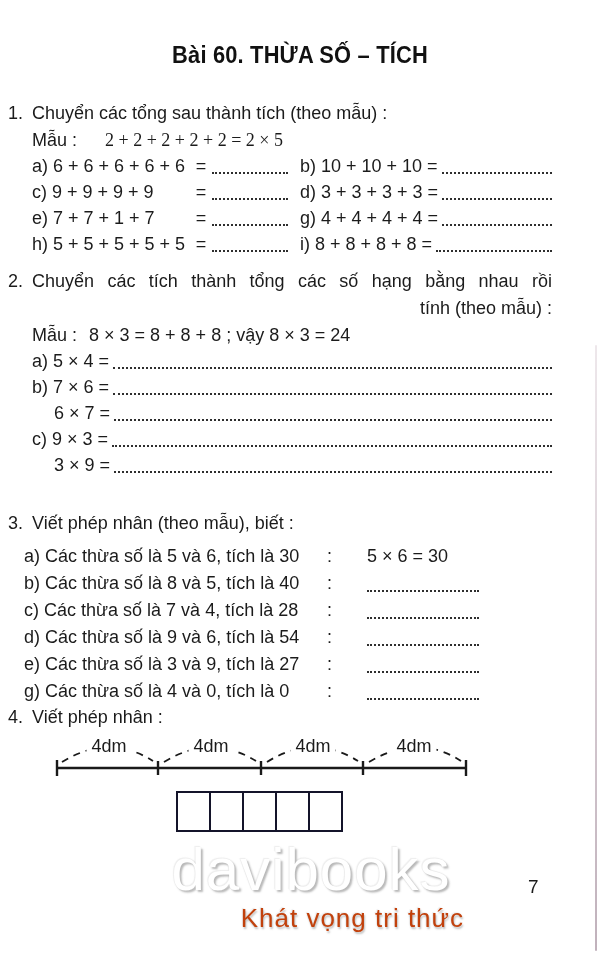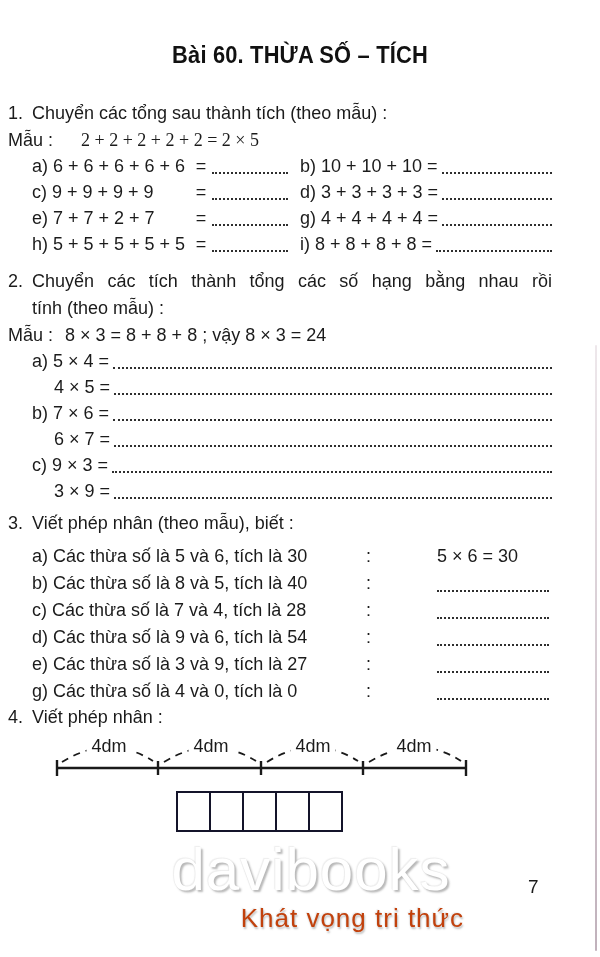--- a/index.html
+++ b/index.html
@@ -12,37 +12,37 @@
   .title {
     position:absolute; top:42px; left:0; right:0; text-align:center;
     font-size:23px; font-weight:bold; letter-spacing:.2px;
     transform:scaleX(.95); color:#111;
   }
   .section { position:absolute; left:8px; width:544px; font-size:18px; }
   .s-head { display:flex; line-height:27px; }
   .s-num { flex:none; width:24px; }
   .s-text { flex:1; }
   .justify { text-align:justify; text-align-last:justify; }
-  .ex-line { display:flex; line-height:26px; }
+  .ex-line { display:flex; line-height:26px; margin-left:24px; }
   .ex-label { flex:none; }
   .gap28 { margin-left:28px;font-family:Liberation Serif, serif; } .gap10 { margin-left:12px; }
 
   .s1row { display:flex; align-items:flex-end; line-height:26px; margin-left:24px; }
   .lsum { flex:none; width:158px; white-space:nowrap; }
   .eq   { flex:none; width:22px; text-align:center; }
   .dots { display:inline-block; border-bottom:2px dotted #2e2e2e; height:4px; margin-bottom:5px; }
   .d1   { flex:none; width:76px; }
   .dflex{ flex:1; margin-left:4px; }
   .rsum { flex:none; white-space:nowrap; margin-left:12px; }
 
   .s2line { display:flex; align-items:flex-end; line-height:26px; margin-left:24px; }
   .s2line.ind { margin-left:46px; }
   .s2label { flex:none; white-space:nowrap; }
 
-  .s3row { display:flex; align-items:flex-end; line-height:27px; margin-left:24px;gap:31px; }
+  .s3row { display:flex; align-items:flex-end; line-height:27px; margin-left:16px; }
   .s3text { flex:none; width:303px; white-space:nowrap; }
   .s3colon { flex:none; width:12px; }
   .s3ans { flex:none; margin-left:28px; white-space:nowrap; }
   .s3dots { flex:none; width:112px; margin-left:28px; }
   .mt6 { margin-top:6px; }
 
   .diagram-svg { position:absolute; left:40px; top:731px; }
   .seg-label {
     position:absolute; top:736px; font-size:18px; background:#ffffff;
     padding:0 5px; transform:translateX(-50%); color:#1b1b1b;
@@ -92,53 +92,49 @@
       <span class="dots dflex"></span>
     </div>
     <div class="s1row">
       <span class="lsum">c) 9 + 9 + 9 + 9</span>
       <span class="eq">=</span>
       <span class="dots d1"></span>
       <span class="rsum">d) 3 + 3 + 3 + 3 =</span>
       <span class="dots dflex"></span>
     </div>
     <div class="s1row">
-      <span class="lsum">e) 7 + 7 + 2 + 7</span>
+      <span class="lsum">e) 7 + 7 + 1 + 7</span>
       <span class="eq">=</span>
       <span class="dots d1"></span>
       <span class="rsum">g) 4 + 4 + 4 + 4 =</span>
       <span class="dots dflex"></span>
     </div>
     <div class="s1row">
       <span class="lsum">h) 5 + 5 + 5 + 5 + 5</span>
       <span class="eq">=</span>
       <span class="dots d1"></span>
       <span class="rsum">i) 8 + 8 + 8 + 8 =</span>
       <span class="dots dflex"></span>
     </div>
   </div>
 
   <div class="section" style="top:268px;">
     <div class="s-head">
       <span class="s-num">2.</span>
       <span class="s-text">
         <span class="justify" style="display:block;">Chuyển các tích thành tổng các số hạng bằng nhau rồi</span>
-        <span style="display:block;">tính (theo mẫu) :</span>
+        <span style="display:block;text-align:right;">tính (theo mẫu) :</span>
       </span>
     </div>
     <div class="ex-line">
       <span class="ex-label">Mẫu :</span>
       <span class="gap10">8 × 3 = 8 + 8 + 8 ; vậy 8 × 3 = 24</span>
     </div>
     <div class="s2line">
       <span class="s2label">a) 5 × 4 =</span>
-      <span class="dots dflex"></span>
-    </div>
-    <div class="s2line ind">
-      <span class="s2label">4 × 5 =</span>
       <span class="dots dflex"></span>
     </div>
     <div class="s2line">
       <span class="s2label">b) 7 × 6 =</span>
       <span class="dots dflex"></span>
     </div>
     <div class="s2line ind">
       <span class="s2label">6 × 7 =</span>
       <span class="dots dflex"></span>
     </div>

